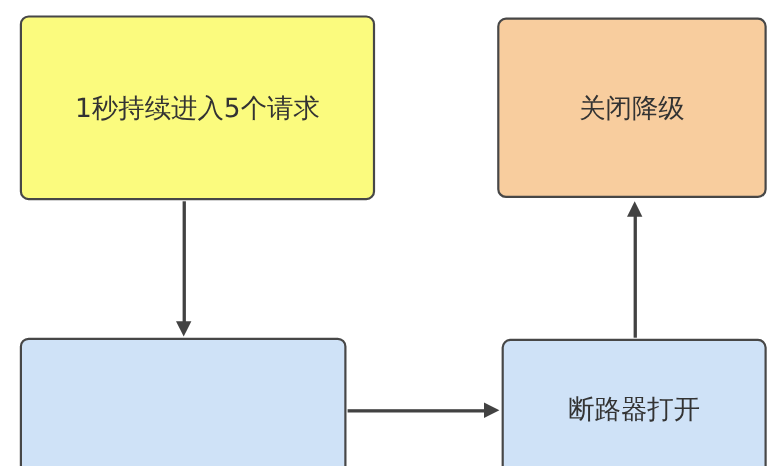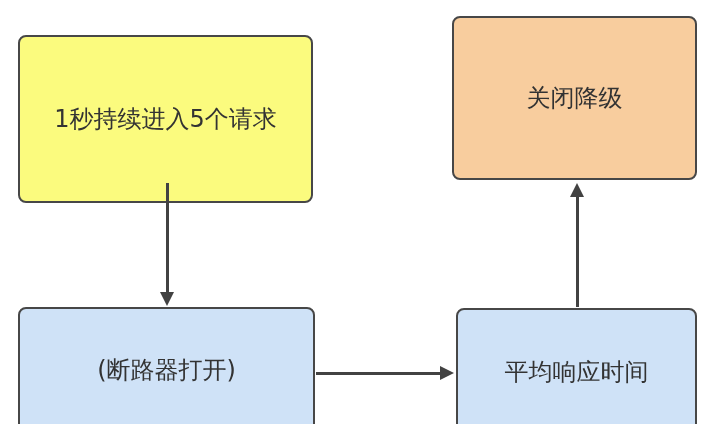--- a/index.html
+++ b/index.html
@@ -24,23 +24,22 @@
     flex-direction: column;
     align-items: center;
     justify-content: center;
     text-align: center;
     color: #333333;
     font-size: 24px;
     line-height: 34px;
   }
   .node-condition {
     left: 18px; top: 14px;
-    width: 295px; height: 168px;
+    width: 323px; height: 168px;
     background: #FBFB7E;
-    margin-top: 21px;
   }
   .node-close {
     left: 452px; top: 16px;
     width: 245px; height: 164px;
     background: #F8CD9E;
   }
   .node-trigger {
     left: 18px; top: 307px;
     width: 297px; height: 126px;
     background: #CFE2F7;
@@ -85,25 +84,24 @@
 
   <div class="node node-condition">
     <div>1秒持续进入5个请求</div>
   </div>
 
   <div class="node node-close">
     <div>关闭降级</div>
   </div>
 
   <div class="node node-trigger">
-    <div>(断路器打开)</div>
   </div>
 
   <div class="node node-window">
-    <div>平均响应时间</div>
+    <div>断路器打开</div>
   </div>
 
   <div>
     <div class="edge-line line-down"></div>
     <div class="edge-head head-down"></div>
   </div>
 
   <div>
     <div class="edge-line line-right"></div>
     <div class="edge-head head-right"></div>

